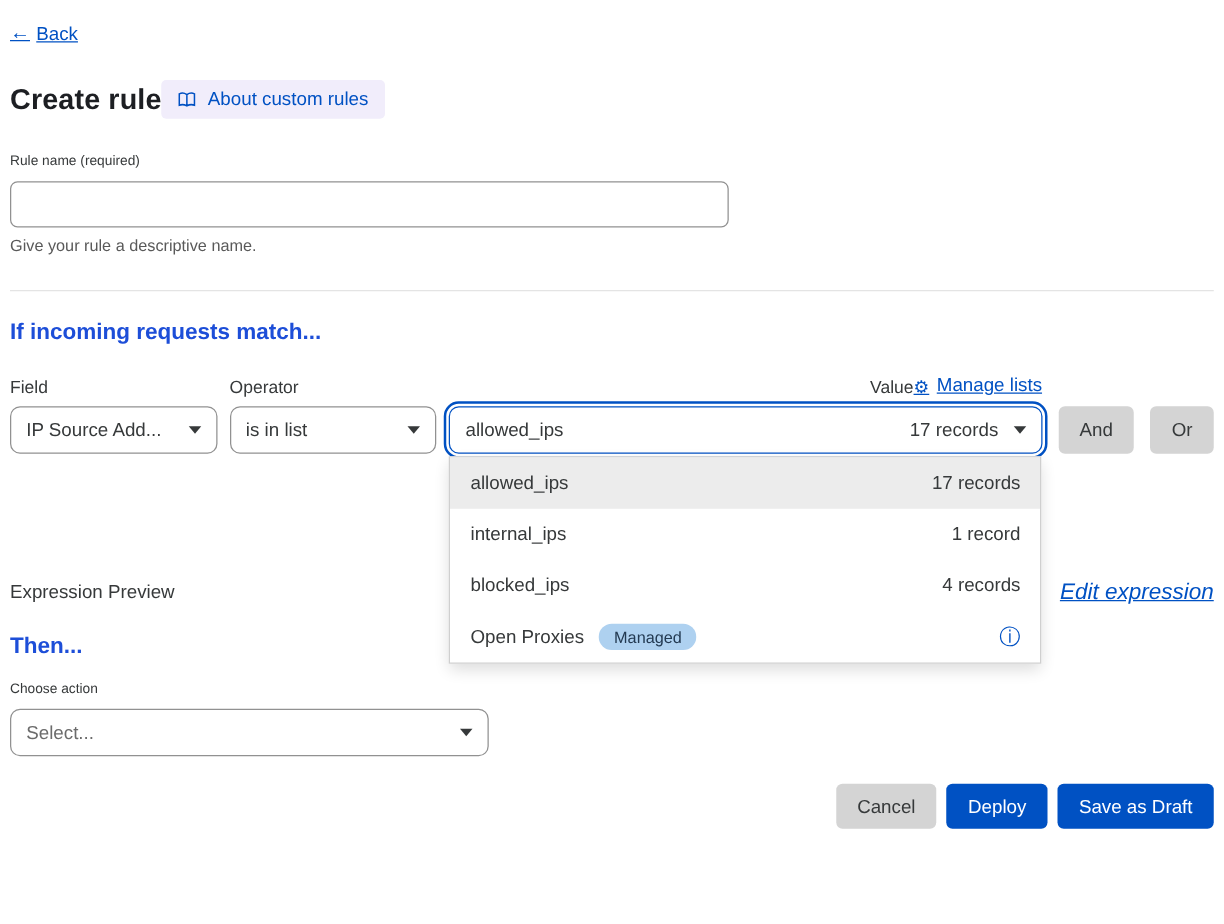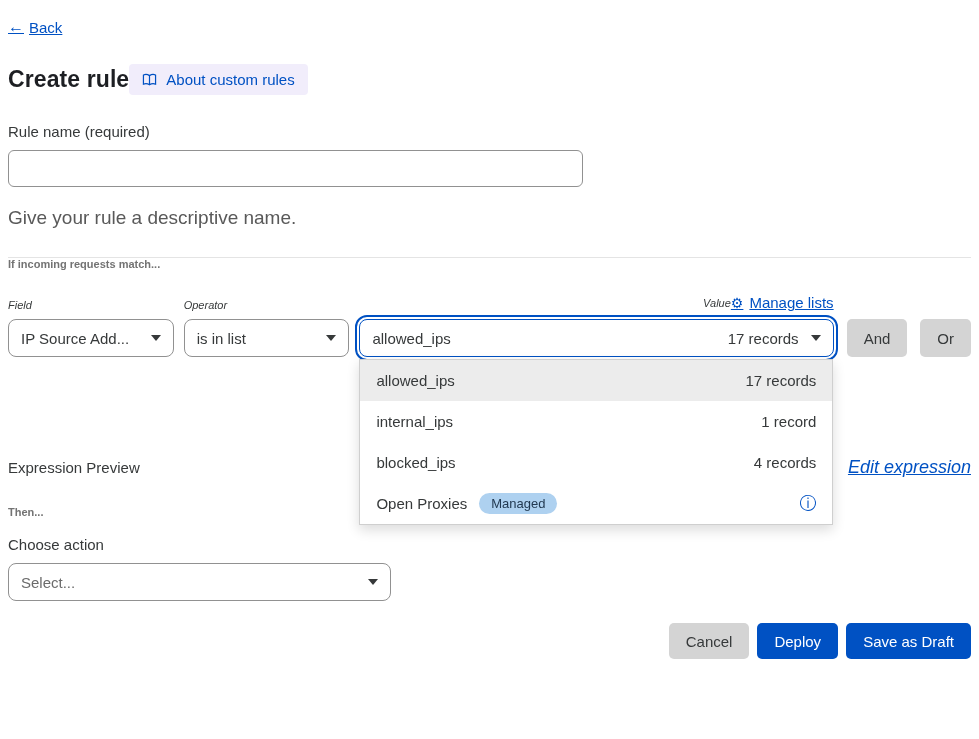--- a/index.html
+++ b/index.html
@@ -48,56 +48,57 @@
     color: #0051c3;
     padding: 7px 13px;
     border-radius: 4px;
     font-size: 15px;
     text-decoration: none;
     cursor: pointer;
   }
   .about-badge svg { display: block; }
 
   
-  .form-label { display: block; font-size: 15px; color: #36393a; }
+  .form-label { display: block; font-size: 11px; color: #36393a; }
   .rule-name-label { margin-top: 28px; }
   .rule-name-input {
     margin-top: 10px;
     width: 575px;
     height: 37px;
     border: 1px solid #919191;
     border-radius: 6px;
     padding: 0 12px;
     font-size: 15px;
     font-family: "Liberation Sans", sans-serif;
     outline: none;
   }
-  .help-text { margin-top: 20px; color: #595959; font-size: 19px; }
+  .help-text { margin-top: 7px; color: #595959; font-size: 13px; }
 
   hr.divider {
     margin-top: 28px;
     border: none;
     border-top: 1px solid #e4e4e4;
   }
 
   h2.section-heading {
-    font-size: 11px;
+    margin-top: 22px;
+    font-size: 18px;
     font-weight: 700;
-    color: #737373;
+    color: #1d4ed8;
   }
 
   
   .match-row {
     display: flex;
     align-items: flex-end;
     gap: 10px;
     margin-top: 24px;
   }
   .col { display: flex; flex-direction: column; }
-  .col .col-label { margin-bottom: 8px; font-size: 11px; font-style: italic; }
+  .col .col-label { margin-bottom: 8px; font-size: 14px; }
   .field-col { width: 167px; }
   .operator-col { width: 167px; }
   .value-col { width: 478px; position: relative; }
   .value-label-row {
     display: flex;
     justify-content: flex-end;
     align-items: center;
     margin-bottom: 8px;
   }
   .manage-lists-link {

